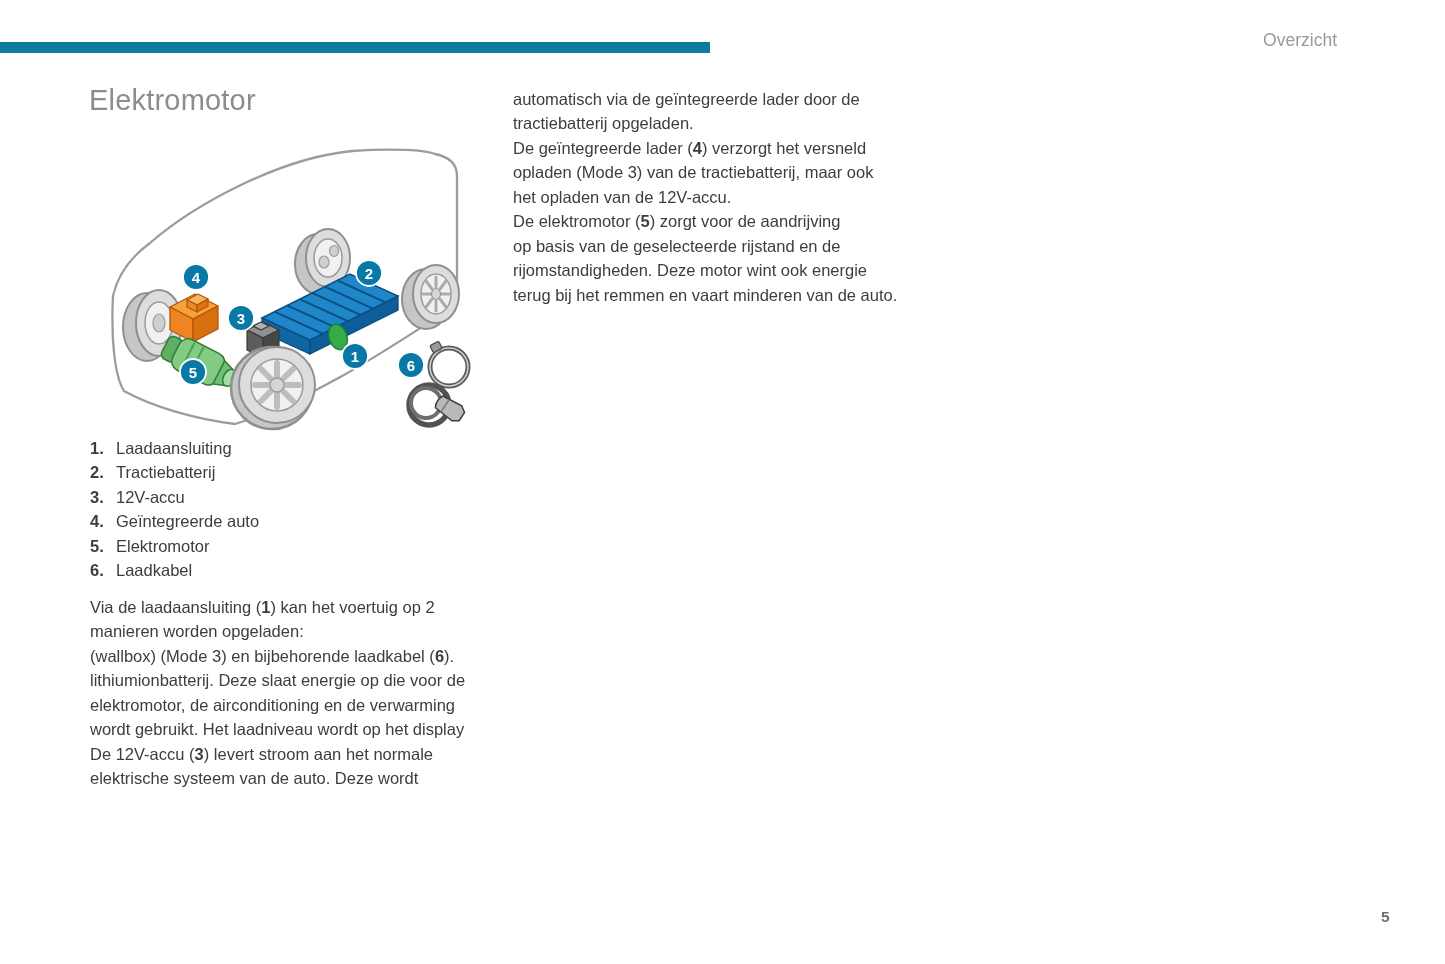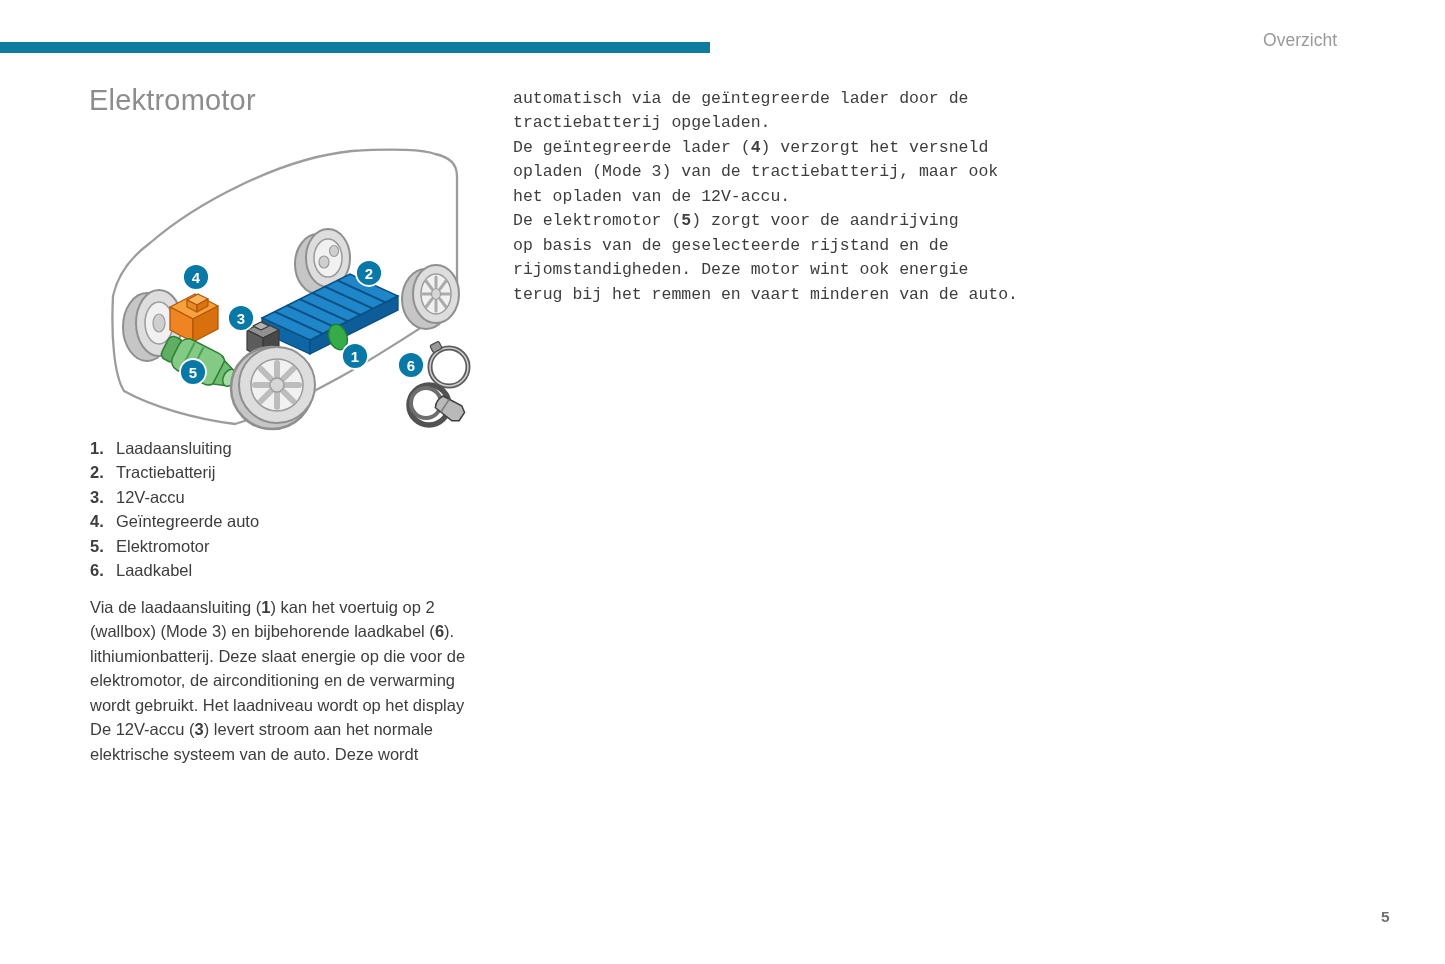--- a/index.html
+++ b/index.html
@@ -9,21 +9,21 @@
   }
   .accent-bar { position:absolute; left:0; top:42px; width:710px; height:11px; background:#0e7c9f; }
   .section-label { position:absolute; top:30px; right:108px; font-size:17.5px; color:#9a9a9a; }
   .page-title { position:absolute; left:89px; top:84px; margin:0; font-size:29px; font-weight:400; color:#8d8d8d; letter-spacing:.2px; }
   .diagram { position:absolute; left:95px; top:146px; width:395px; height:292px; }
   .legend { position:absolute; left:90px; top:436px; font-size:16.5px; line-height:24.4px; }
   .legend-row { display:flex; }
   .legend-num { font-weight:bold; width:26px; flex:0 0 26px; }
   .col { position:absolute; font-size:16.5px; line-height:24.45px; }
   .col-left { left:90px; top:595px; }
-  .col-right { left:513px; top:87px;font-family:Liberation Mono, monospace; }
+  .col-right { left:513px; top:87px; }
   .text-line { white-space:pre; }
   .b { font-weight:bold; }
   .page-number { position:absolute; left:1381px; top:908px; font-size:15.5px; font-weight:bold; color:#6f6f6f; }
 </style>
 </head>
 <body>
 
 <div class="page">
 
   <div class="accent-bar" style="background: rgb(14, 124, 159);"></div>
@@ -197,20 +197,21 @@
         <span class="legend-label">Elektromotor</span>
       </div>
       <div class="legend-row">
         <span class="legend-num">6.</span>
         <span class="legend-label">Laadkabel</span>
       </div>
     </div>
 
   <div class="col col-left">
       <div class="text-line"><span>Via de laadaansluiting (</span><span class="b">1</span><span>) kan het voertuig op 2</span></div>
+      <div class="text-line"><span>manieren worden opgeladen:</span></div>
       <div class="text-line"><span>(wallbox) (Mode 3) en bijbehorende laadkabel (</span><span class="b">6</span><span>).</span></div>
       <div class="text-line"><span>lithiumionbatterij. Deze slaat energie op die voor de</span></div>
       <div class="text-line"><span>elektromotor, de airconditioning en de verwarming</span></div>
       <div class="text-line"><span>wordt gebruikt. Het laadniveau wordt op het display</span></div>
       <div class="text-line"><span>De 12V-accu (</span><span class="b">3</span><span>) levert stroom aan het normale</span></div>
       <div class="text-line"><span>elektrische systeem van de auto. Deze wordt</span></div>
     </div>
   <div class="col col-right">
       <div class="text-line"><span>automatisch via de geïntegreerde lader door de</span></div>
       <div class="text-line"><span>tractiebatterij opgeladen.</span></div>

